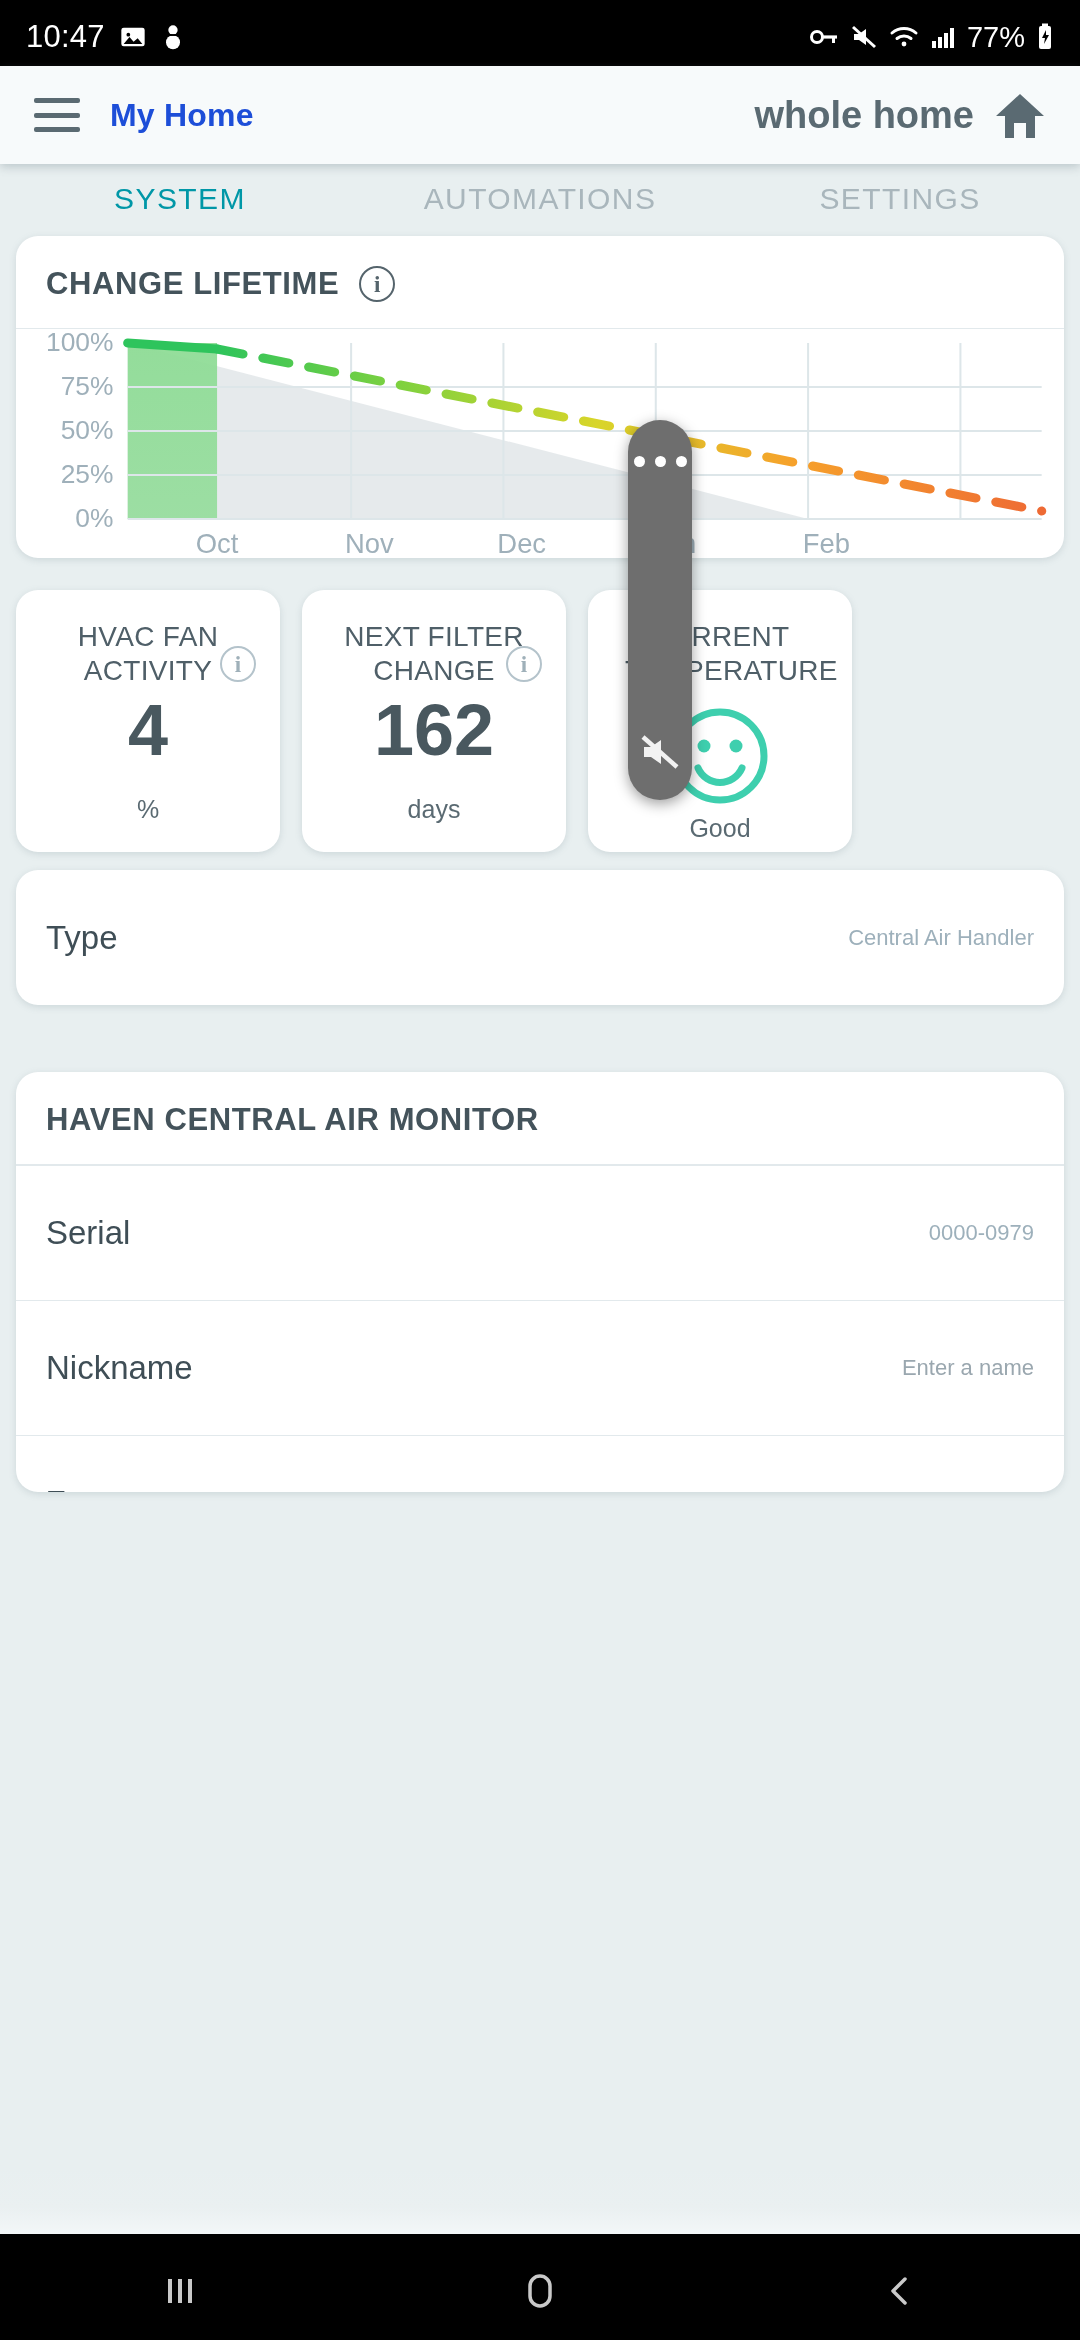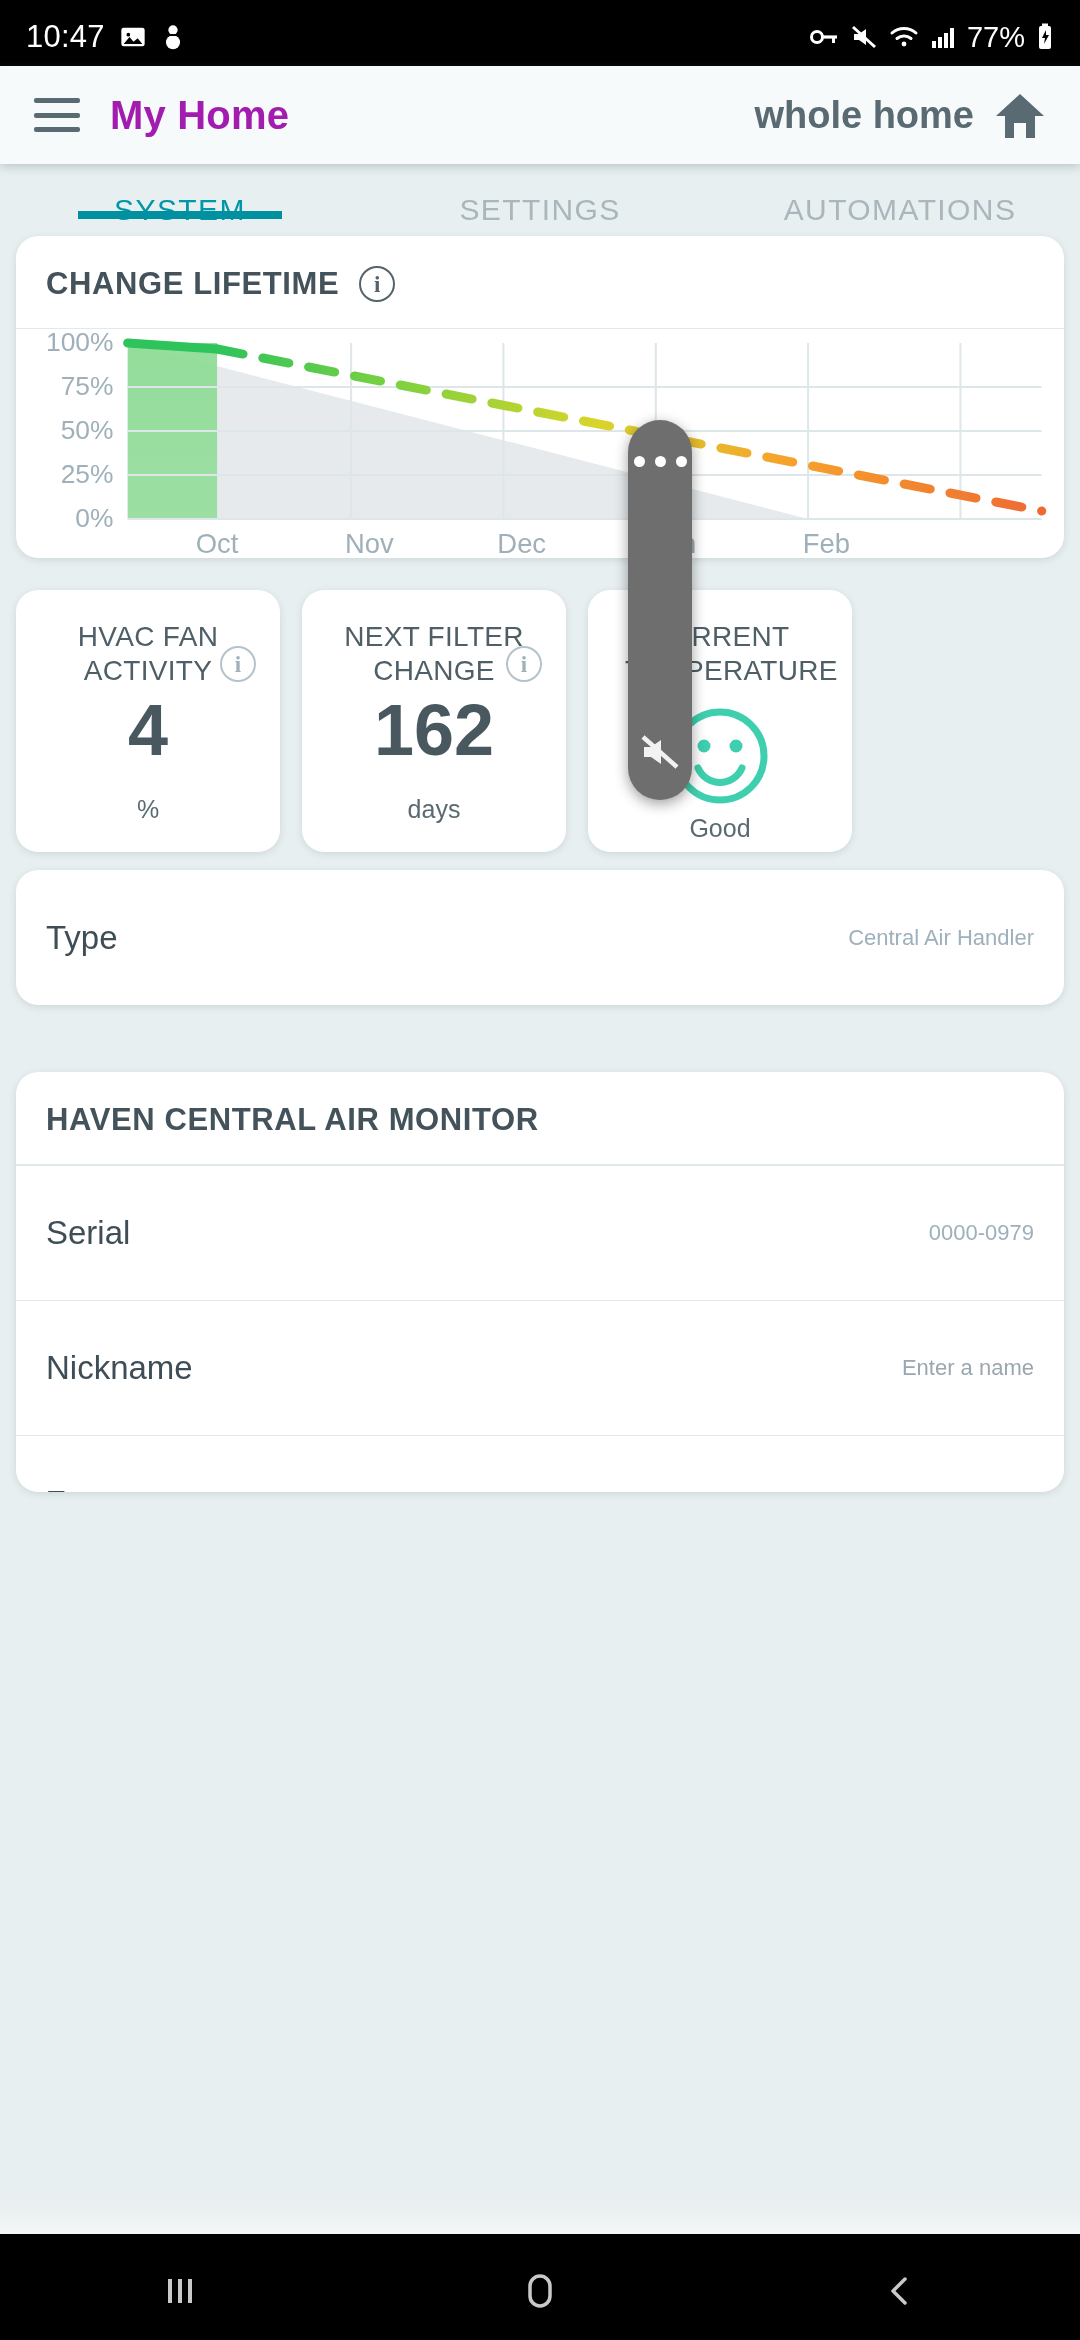--- a/index.html
+++ b/index.html
@@ -25,26 +25,26 @@
 
   
   .appbar {
     height: 98px; background: #f7fafb;
     display: flex; align-items: center; padding: 0 34px;
     box-shadow: 0 3px 9px rgba(90,110,120,.30);
     position: relative; z-index: 6;
   }
   .hamburger { width: 46px; height: 34px; display: flex; flex-direction: column; justify-content: space-between; cursor: pointer; }
   .hamburger span { display: block; height: 5px; background: #5a6a72; border-radius: 2px; }
-  .app-title { font-size: 40px; font-weight: 700; color: #a21caf; margin-left: 30px; letter-spacing: .2px; }
+  .app-title { font-size: 32px; font-weight: 700; color: #1d4ed8; margin-left: 30px; letter-spacing: .2px; }
   .appbar-right { margin-left: auto; display: flex; align-items: center; gap: 20px; }
   .zone-label { font-size: 38px; font-weight: 600; color: #5a6a72; }
 
   
-  .tabs { display: flex; height: 88px; padding-top: 3px; align-items: center; }
+  .tabs { display: flex; height: 88px; padding-top: 18px; }
   .tab {
     flex: 1; text-align: center; font-size: 30px; letter-spacing: 1.4px;
     color: #a9b6bc; font-weight: 500; position: relative; cursor: pointer;
     display: flex; align-items: flex-start; justify-content: center;
   }
   .tab.active { color: #0097a7; }
   .tab.active::after {
     content: ""; position: absolute; left: 50%; transform: translateX(-50%);
     bottom: 8px; width: 204px; height: 8px; background: #0090a0;
   }
@@ -209,24 +209,24 @@
           </svg>
       </span>
     </div>
   </div>
 
   <div class="tabs">
     <div class="tab active">
         <span>SYSTEM</span>
       </div>
     <div class="tab">
+        <span>AUTOMATIONS</span>
+      </div>
+    <div class="tab">
         <span>SETTINGS</span>
-      </div>
-    <div class="tab">
-        <span>AUTOMATIONS</span>
       </div>
   </div>
 
   <div class="card chart-wrap">
     <div class="card-head">
       <span class="h">CHANGE LIFETIME</span>
       <span class="info-ico">i</span>
     </div>
     <div class="chart-body">
       <svg class="chart" viewBox="0 0 1032 230" preserveAspectRatio="none">

